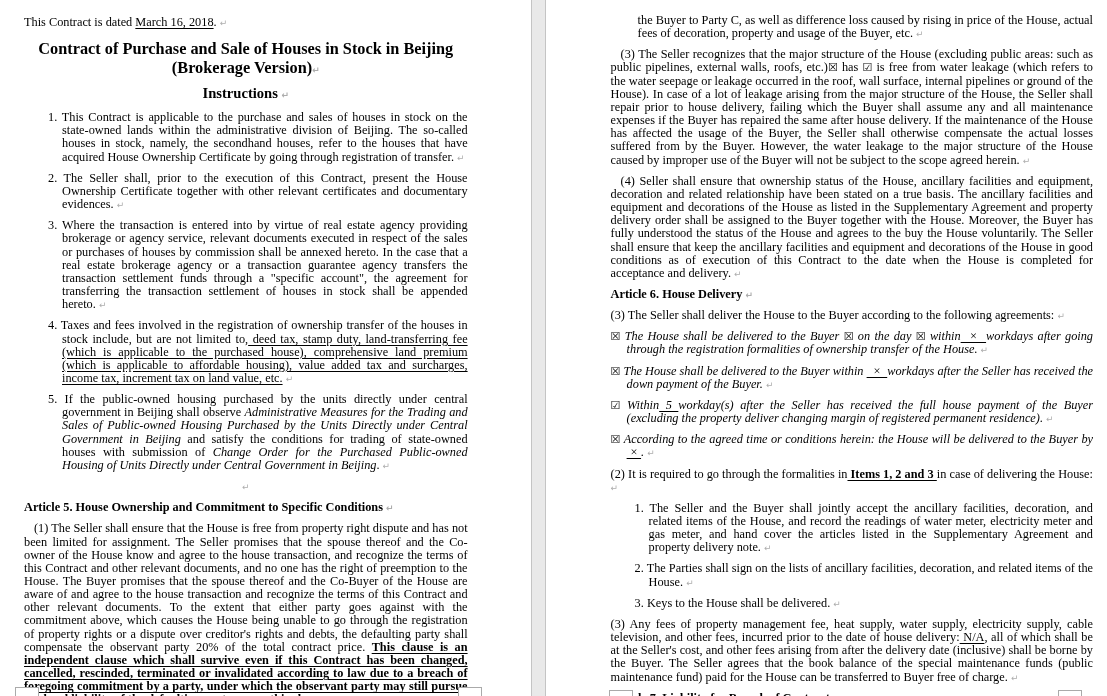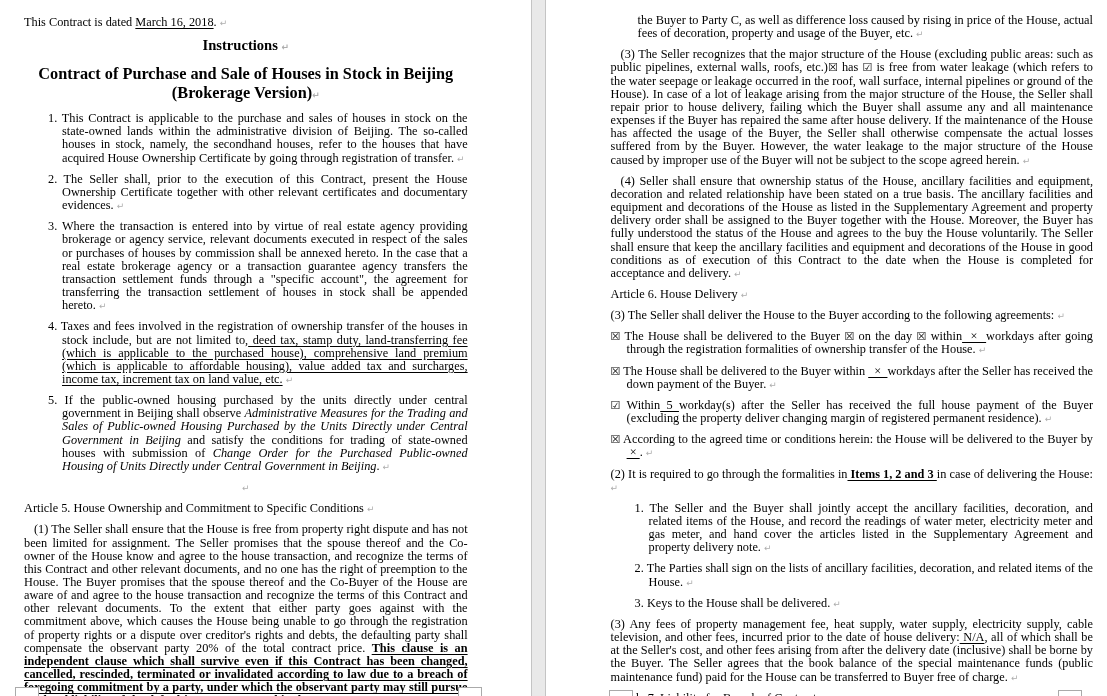--- a/index.html
+++ b/index.html
@@ -16,24 +16,24 @@
   }
   .page{background:#fff;box-sizing:border-box;}
   .page-left{width:544px;padding:4px 63px 0 24px;}
   .page-gap{width:15px;background:#e9e9e9;border-left:1px solid #c4c4c4;border-right:1px solid #c4c4c4;box-sizing:border-box;flex:none;}
   .page-right{width:576px;padding:2px 14px 0 65px;}
   .block{margin:7px 0;text-align:justify;}
   .block:first-child{margin-top:12px;}
   .plain{}
   .title{text-align:center;font-weight:bold;font-size:16.3px;line-height:19px;margin:9px 0 5px;}
   .subtitle{text-align:center;font-weight:bold;font-size:14.6px;line-height:16px;margin:5px 0 8px;}
-  .heading{font-weight:normal;text-align:left;}
+  .heading{font-weight:bold;text-align:left;}
   .hang{padding-left:14px;text-indent:-14px;margin-left:24px;}
   .indent{text-indent:10px;}
-  .cb-item{padding-left:16px;text-indent:-16px;}
+  .cb-item{padding-left:16px;text-indent:-16px;font-style:italic;}
   .cont{padding-left:27px;}
   .blank{text-align:center;}
   .seg-u{text-decoration:underline;text-underline-offset:2px;}
   .seg-bu{font-weight:bold;text-decoration:underline;text-underline-offset:2px;}
   .seg-i{font-style:italic;}
   .seg-cb{font-family:"DejaVu Sans",sans-serif;font-size:11px;}
   .seg-err{text-decoration:underline wavy #e03131;text-decoration-thickness:1px;text-underline-offset:2px;}
   .seg-mark{color:#adadad;font-size:9px;font-family:"DejaVu Sans",sans-serif;}
   .corner-mark{position:absolute;background:#fff;border:1px solid #aaa;box-sizing:border-box;}
   .cm-1{left:15px;top:687px;width:24px;height:12px;}
@@ -41,22 +41,22 @@
   .cm-3{left:609px;top:690px;width:24px;height:12px;}
   .cm-4{left:1058px;top:690px;width:24px;height:12px;}
 </style>
 </head>
 <body>
 
 <div class="screen">
   <div class="page page-left">
     <div class="page-content">
         <div class="block plain"><span>This Contract is dated </span><span class="seg-u">March 16, 2018</span><span>. </span><span class="seg-mark">↵</span></div>
+        <div class="block title"><span>Contract of Purchase and Sale of Houses in Stock in Beijing (Brokerage Version)</span><span class="seg-mark">↵</span></div>
         <div class="block subtitle"><span>Instructions </span><span class="seg-mark">↵</span></div>
-        <div class="block title"><span>Contract of Purchase and Sale of Houses in Stock in Beijing (Brokerage Version)</span><span class="seg-mark">↵</span></div>
         <div class="block hang"><span>1. This Contract is applicable to the purchase and sales of houses in stock on the state-owned lands within the administrative division of Beijing. The so-called houses in stock, namely, the secondhand houses, refer to the houses that have acquired House Ownership Certificate by going through registration of transfer. </span><span class="seg-mark">↵</span></div>
         <div class="block hang"><span>2. The Seller shall, prior to the execution of this Contract, present the House Ownership Certificate together with other relevant certificates and documentary evidences. </span><span class="seg-mark">↵</span></div>
         <div class="block hang"><span>3. Where the transaction is entered into by virtue of real estate agency providing brokerage or agency service, relevant documents executed in respect of the sales or purchases of houses by commission shall be annexed hereto. In the case that a real estate brokerage agency or a transaction guarantee agency transfers the transaction settlement funds through a "specific account", the agreement for transferring the transaction settlement of houses in stock shall be appended hereto. </span><span class="seg-mark">↵</span></div>
         <div class="block hang"><span>4. Taxes and fees involved in the registration of ownership transfer of the houses in stock include, but are not limited to,</span><span class="seg-u"> deed tax, stamp duty, land-transferring fee (which is applicable to the purchased house), comprehensive land premium (which is applicable to affordable housing), value added tax and surcharges, income tax, increment tax on land value, etc.</span><span> </span><span class="seg-mark">↵</span></div>
         <div class="block hang"><span>5. If the public-owned housing purchased by the units directly under central government in Beijing shall observe </span><span class="seg-i">Administrative Measures for the Trading and Sales of Public-owned Housing Purchased by the Units Directly under Central Government in Beijing</span><span> and satisfy the conditions for trading of state-owned houses with submission of </span><span class="seg-i">Change Order for the Purchased Public-owned Housing of Units Directly under Central Government in Beijing</span><span>. </span><span class="seg-mark">↵</span></div>
         <div class="block blank"><span class="seg-mark">↵</span></div>
         <div class="block heading"><span>Article 5. House Ownership and Commitment to Specific Conditions </span><span class="seg-mark">↵</span></div>
         <div class="block indent"><span>(1) The Seller shall ensure that the House is free from property right dispute and has not been limited for assignment. The Seller promises that the spouse thereof and the Co-owner of the House know and agree to the house transaction, and recognize the terms of this Contract and other relevant documents, and no one has the right of preemption to the House. The Buyer promises that the spouse thereof and the Co-Buyer of the House are aware of and agree to the house transaction and recognize the terms of this Contract and other relevant documents. To the extent that either party goes against with the commitment above, which causes the House being unable to go through the registration of property rights or a dispute over creditor's rights and debts, the defaulting party shall compensate the observant party 20% of the total contract price. </span><span class="seg-bu">This clause is an independent clause which shall survive even if this Contract has been changed, cancelled, rescinded, terminated or invalidated according to law due to a breach of foregoing commitment by a party, under which the observant party may still pursue the legal liability of the defaulting party as per this clause.</span><span> </span><span class="seg-mark">↵</span></div>
         <div class="block indent"><span>(2) The Seller recognizes that the House </span><span class="seg-cb">☒</span><span> did </span><span class="seg-cb">☑</span><span> </span><span class="seg-err">did</span><span> not occur any events of unnatural death (including but not limited to suicide, homicide, jumping off the House, or accidental death, etc.). If the Seller has concealed the truth before executing this Contract in terms of the abovementioned matters, the Parties agree that the Buyer shall be entitled to cancel the purchase and sales contract of the House and relevant agreements thereto according to law if the Seller has any fraudulent conduct, resulting in the Buyer and the Broker enter into this Contract against true intention. The Seller shall be otherwise responsible for the liabilities as follows: </span></div>
       </div>

